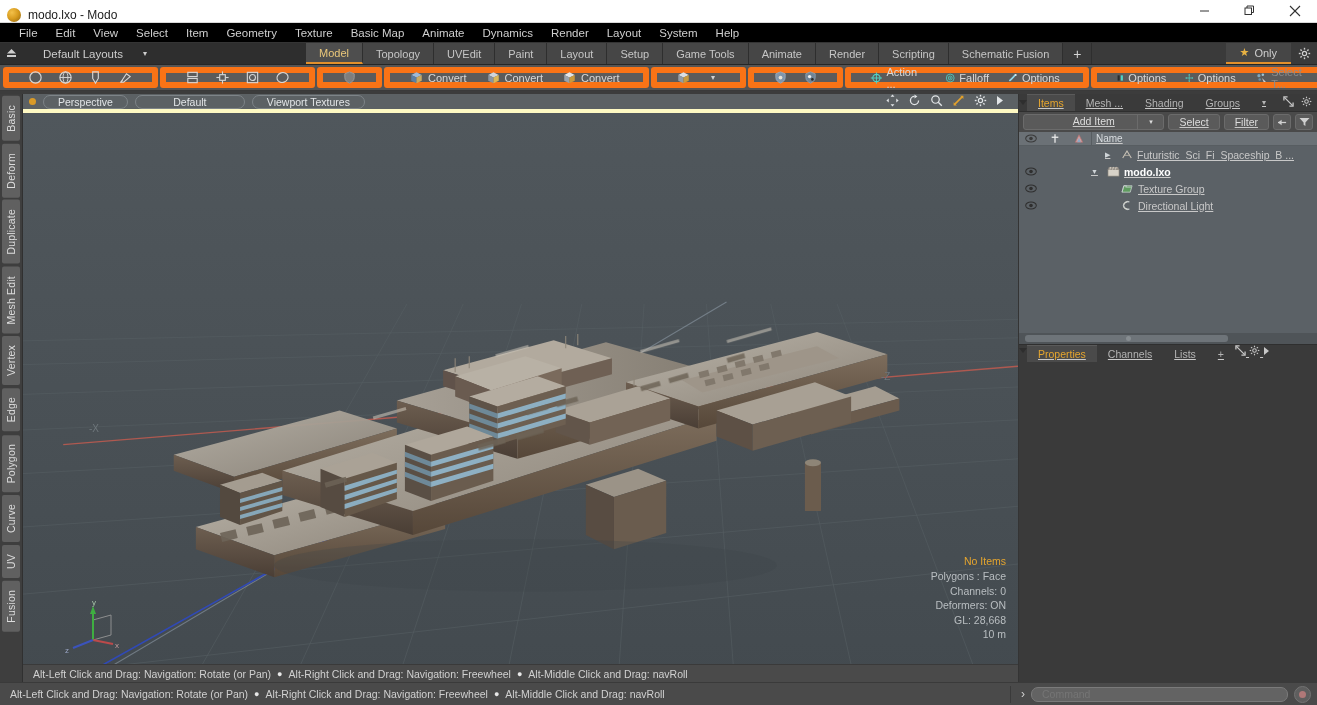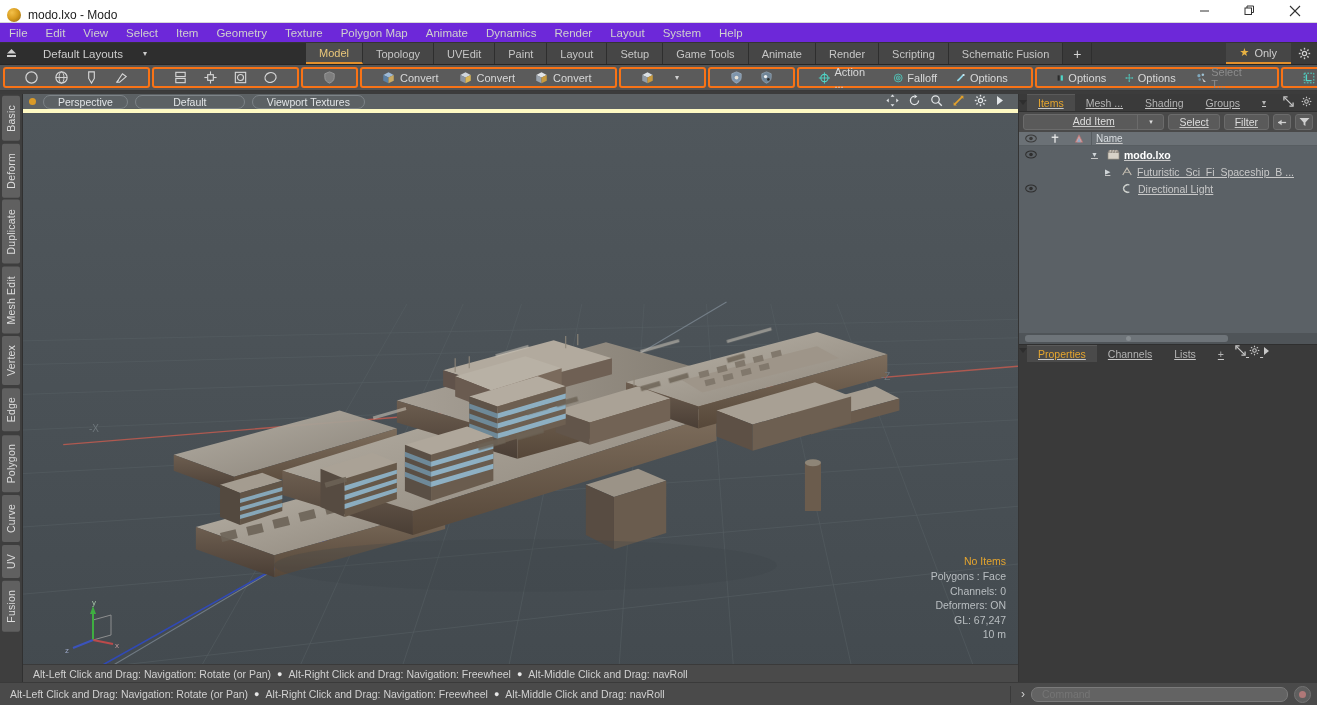--- a/index.html
+++ b/index.html
@@ -28,22 +28,22 @@
   .titlebar .title { color: #1b1b1b; font-size: 12px; flex: 1; }
   .win-btns { display: flex; height: 23px; }
   .win-btn {
     width: 45px; height: 23px; display: flex; align-items: center; justify-content: center;
     color: #333; font-size: 13px; line-height: 1;
   }
   .win-btn svg { display:block; }
 
   
   .menubar {
-    height: 20px; background: #6d28d9; display: flex; align-items: center;
-    padding-left: 0; border-bottom: 1px solid #343434;
+    height: 20px; background: #000000; display: flex; align-items: center;
+    padding-left: 10px; border-bottom: 1px solid #343434;
   }
   .menu-item {
     padding: 0 9px; height: 20px; line-height: 20px; font-size: 11.5px; color: #cfcfcf;
     white-space: nowrap;
   }
 
   
   .layoutbar {
     height: 22px; background: #2e2e2e; display: flex; align-items: stretch;
     border-bottom: 1px solid #262626;
@@ -71,21 +71,21 @@
   .only-btn .star { color: #e8b243; font-size: 11px; }
   .gear-btn { width: 26px; display: flex; align-items: center; justify-content: center; background:#3a3a3a; }
 
   
   .toolbar {
     height: 26px; background: #545454; display: flex; align-items: center;
     padding: 0 3px; gap: 2px; border-bottom: 1px solid #3a3a3a;
   }
   .tgroup {
     display: flex; align-items: center; height: 21px; background: #5b5b5b;
-    border: 2px solid #f97316; border-radius: 3px; padding: 0 16px; gap: 9px;
+    border: 6px solid #f97316; border-radius: 3px; padding: 0 16px; gap: 9px;
   }
   .tbtn {
     height: 19px; min-width: 21px; display: flex; align-items: center; justify-content: center;
     border-radius: 2px; color: #d2d2d2; padding: 0 2px;
   }
   .tbtn.lbl { padding: 0 7px 0 3px; gap: 4px; font-size: 11px; color: #d8d8d8; }
   .tbtn.dim { color: #8c8c8c; }
   .tsep { width: 6px; }
   .cube-ic { width: 15px; height: 14px; flex: none; }
 
@@ -244,21 +244,21 @@
   </div>
 
   <div class="menubar">
     <div class="menu-item">File</div>
     <div class="menu-item">Edit</div>
     <div class="menu-item">View</div>
     <div class="menu-item">Select</div>
     <div class="menu-item">Item</div>
     <div class="menu-item">Geometry</div>
     <div class="menu-item">Texture</div>
-    <div class="menu-item">Polygon Map</div>
+    <div class="menu-item">Basic Map</div>
     <div class="menu-item">Animate</div>
     <div class="menu-item">Dynamics</div>
     <div class="menu-item">Render</div>
     <div class="menu-item">Layout</div>
     <div class="menu-item">System</div>
     <div class="menu-item">Help</div>
   </div>
 
   <div class="layoutbar">
     <div class="layout-left">
@@ -803,21 +803,21 @@
             <text x="52" y="50" font-size="8" fill="#d8a8a8" font-family="Liberation Sans, sans-serif">x</text>
             <text x="2" y="55" font-size="8" fill="#a8b4d8" font-family="Liberation Sans, sans-serif">z</text>
           </g>
         </svg>
 
         <div class="vp-stats">
           <div class="hl">No Items</div>
           <div>Polygons : Face</div>
           <div>Channels: 0</div>
           <div>Deformers: ON</div>
-          <div>GL: 67,247</div>
+          <div>GL: 28,668</div>
           <div>10 m</div>
         </div>
       </div>
 
       <div class="vp-footer">
         <span class="sb-text">Alt-Left Click and Drag: Navigation: Rotate (or Pan)</span>
         <span class="bullet">●</span>
         <span class="sb-text">Alt-Right Click and Drag: Navigation: Freewheel</span>
         <span class="bullet">●</span>
         <span class="sb-text">Alt-Middle Click and Drag: navRoll</span>
@@ -901,20 +901,34 @@
           <div class="il-col-ico">
             <svg width="12" height="11" viewBox="0 0 12 12">
                 <polygon points="2,10 6,2 10,10" fill="#d4a0a0" stroke="#b07070" stroke-width="0.8"></polygon>
                 <polygon points="4,10 6,5 8,10" fill="#8fa8c4"></polygon>
               </svg>
           </div>
           <div class="il-name-h">Name</div>
         </div>
 
         <div class="il-rows">
+          <div class="il-row">
+            <div class="eye"></div>
+            <div class="c2"></div>
+            <div class="c3"></div>
+            <div class="nm" style="padding-left:14px">
+              <span style="width:12px; font-size:7px; color:#cfd4d7">▶</span>
+              <svg width="12" height="11" viewBox="0 0 14 12">
+                  <path d="M2 10 L7 2 L12 10" fill="none" stroke="#c8c2b6" stroke-width="1.3"></path>
+                  <line x1="4" y1="7" x2="10" y2="7" stroke="#b9b3a6" stroke-width="1"></line>
+                </svg>
+              <span>Futuristic_Sci_Fi_Spaceship_B ...</span>
+            </div>
+          </div>
+
           <div class="il-row sel">
             <div class="eye">
               <svg width="12" height="9" viewBox="0 0 14 10">
                   <ellipse cx="7" cy="5" rx="6.2" ry="4.2" fill="none" stroke="#2f2f2f" stroke-width="1.2"></ellipse>
                   <circle cx="7" cy="5" r="2.1" fill="#2f2f2f"></circle>
                 </svg>
             </div>
             <div class="c2"></div>
             <div class="c3"></div>
             <div class="nm">
@@ -926,33 +940,37 @@
                     <line x1="4" y1="1" x2="3" y2="4"></line>
                     <line x1="7" y1="1" x2="6" y2="4"></line>
                     <line x1="10" y1="1" x2="9" y2="4"></line>
                   </g>
                 </svg>
               <span>modo.lxo</span>
             </div>
           </div>
 
           <div class="il-row">
-            <div class="eye"></div>
+            <div class="eye">
+              <svg width="12" height="9" viewBox="0 0 14 10">
+                  <ellipse cx="7" cy="5" rx="6.2" ry="4.2" fill="none" stroke="#2f2f2f" stroke-width="1.2"></ellipse>
+                  <circle cx="7" cy="5" r="2.1" fill="#2f2f2f"></circle>
+                </svg>
+            </div>
             <div class="c2"></div>
             <div class="c3"></div>
             <div class="nm" style="padding-left:14px">
-              <span style="width:12px; font-size:7px; color:#cfd4d7">▶</span>
-              <svg width="12" height="11" viewBox="0 0 14 12">
-                  <path d="M2 10 L7 2 L12 10" fill="none" stroke="#c8c2b6" stroke-width="1.3"></path>
-                  <line x1="4" y1="7" x2="10" y2="7" stroke="#b9b3a6" stroke-width="1"></line>
+              <span style="width:12px"></span>
+              <svg width="13" height="11" viewBox="0 0 14 12">
+                  <path d="M1 10 L3 3 L12 3 L10 10 z" fill="#5f9b5f" stroke="#cfd4d7" stroke-width="0.8"></path>
+                  <path d="M1 10 L3 3 L6 3 L5 4.5 L11 4.5" fill="none" stroke="#cfd4d7" stroke-width="0.8"></path>
                 </svg>
-              <span>Futuristic_Sci_Fi_Spaceship_B ...</span>
+              <span>Texture Group</span>
             </div>
           </div>
-
 
           <div class="il-row">
             <div class="eye">
               <svg width="12" height="9" viewBox="0 0 14 10">
                   <ellipse cx="7" cy="5" rx="6.2" ry="4.2" fill="none" stroke="#2f2f2f" stroke-width="1.2"></ellipse>
                   <circle cx="7" cy="5" r="2.1" fill="#2f2f2f"></circle>
                 </svg>
             </div>
             <div class="c2"></div>
             <div class="c3"></div>

